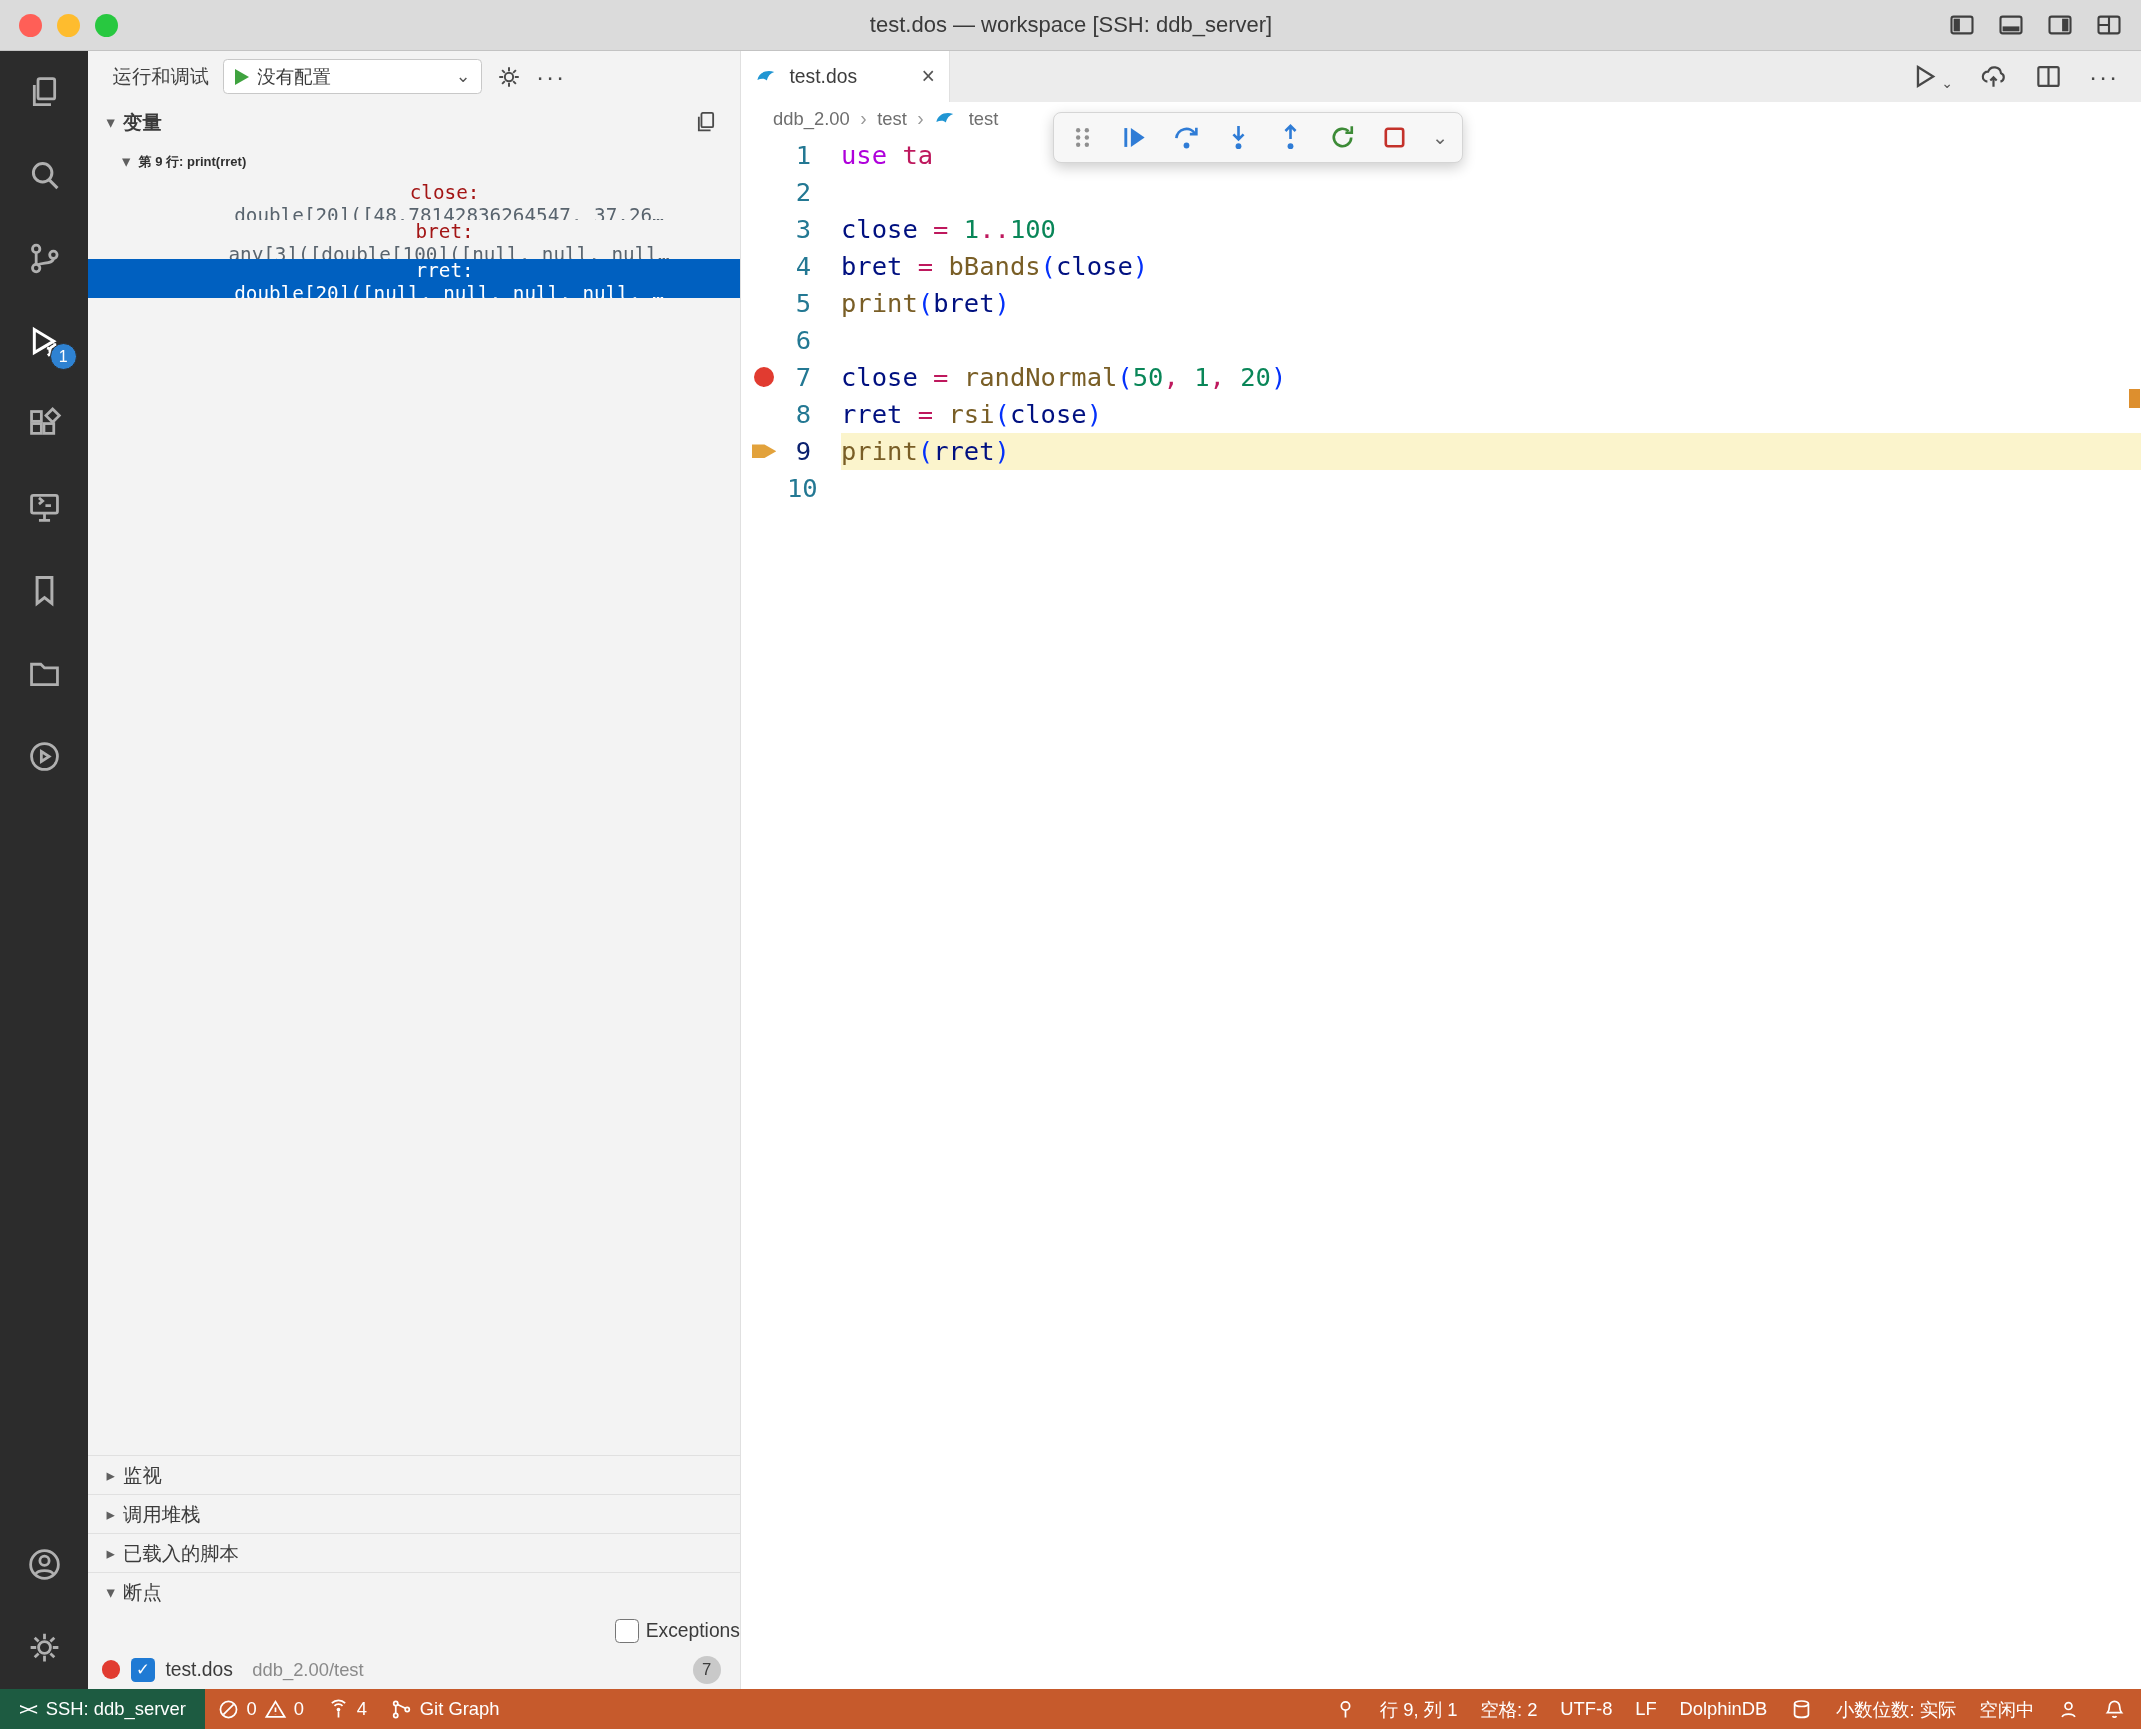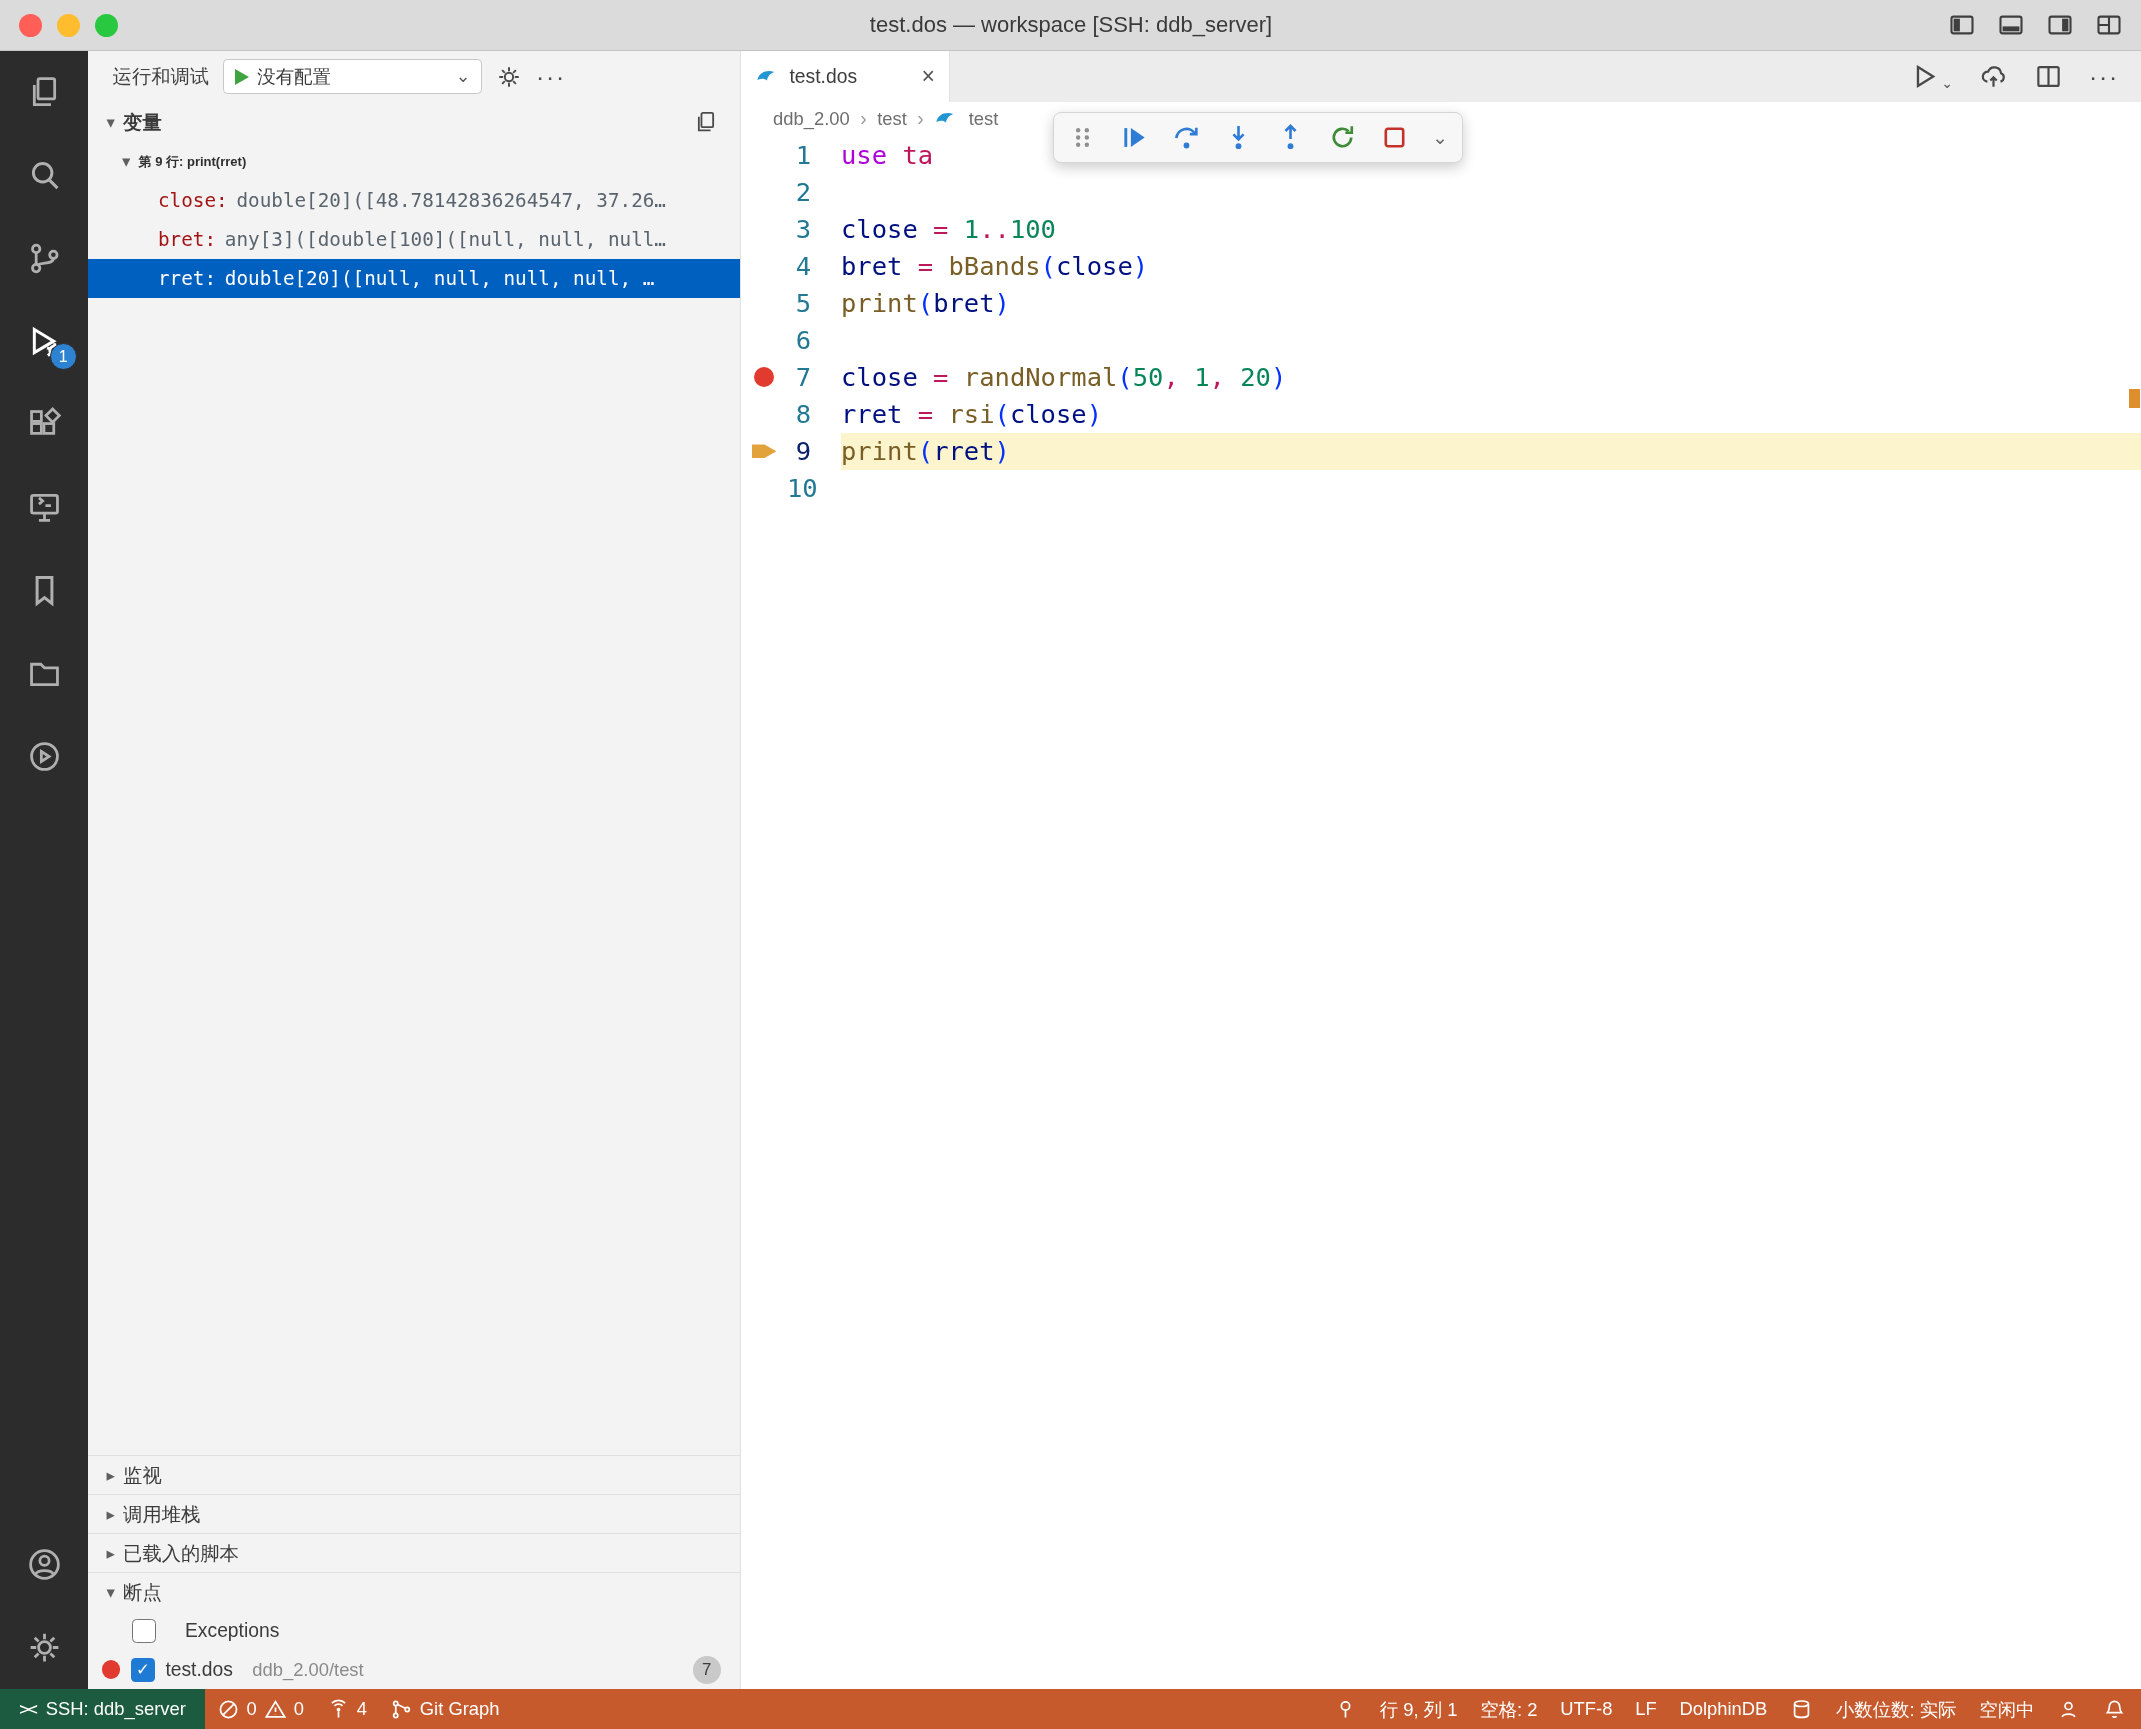--- a/index.html
+++ b/index.html
@@ -46,30 +46,30 @@
   .sh-more { font-size:24.6px; color:#4a4a4a; letter-spacing:1.8px; line-height:17.6px; }
 
   .vars-header { height:40px; display:flex; align-items:center; padding:0 21px 0 10.5px; }
   .tw { width:24.6px; font-size:16.7px; color:#5f5f5f; text-align:center; }
   .vars-title { font-size:19.3px; font-weight:bold; color:#3b3b3b; }
   .vars-copy { margin-left:auto; }
   .scope-row { height:39px; display:flex; align-items:center; padding-left:26px; }
   .scope-label { font-size:13px; font-weight:bold; color:#2f2f2f; }
   .vars-body { flex:1; overflow:hidden; }
   .var-row { height:39px; display:flex; align-items:center; padding-left:70px;
-    font-family:"DejaVu Sans Mono", monospace; font-size:19.3px; white-space:nowrap; overflow:hidden; }
+    font-family:"DejaVu Sans Mono", monospace; font-size:19.3px; white-space:nowrap; overflow:hidden;flex-direction:column; }
   .var-name { color:#a31515; margin-right:8.8px; }
   .var-val { color:#59646e; }
   .var-row.selected { background:#0060c0; }
   .var-row.selected .var-name, .var-row.selected .var-val { color:#ffffff; }
 
   .section-header { height:39px; border-top:0.9px solid #e0e0e0; display:flex; align-items:center; padding-left:10.5px; }
   .section-label { font-size:19.3px; font-weight:normal; color:#3b3b3b; }
   .bp-row { height:39px; display:flex; align-items:center; }
-  .bp-exc { padding-left:44px; gap:29px; }
+  .bp-exc { padding-left:19px; gap:7px;justify-content:flex-end; }
   .bp-file { padding-left:14px; gap:10.5px; }
   .cb { width:24px; height:24px; border-radius:4.4px; }
   .cb.unchecked { border:1.8px solid #767676; background:#fff; }
   .cb.checked { background:#1f7ad4; color:#fff; font-size:16.7px; display:flex; align-items:center; justify-content:center; }
   .bp-dot-side { width:18.4px; height:18.4px; border-radius:50%; background:#e13b30; }
   .bp-label { font-size:19.3px; color:#3b3b3b; }
   .bp-path { font-size:18.4px; color:#8a8a8a; margin-left:8.8px; }
   .bp-badge { margin-left:auto; margin-right:19.3px; width:28px; height:28px; border-radius:50%;
     background:#c9c9c9; color:#3c3c3c; font-size:16.7px; display:flex; align-items:center; justify-content:center; }
 

